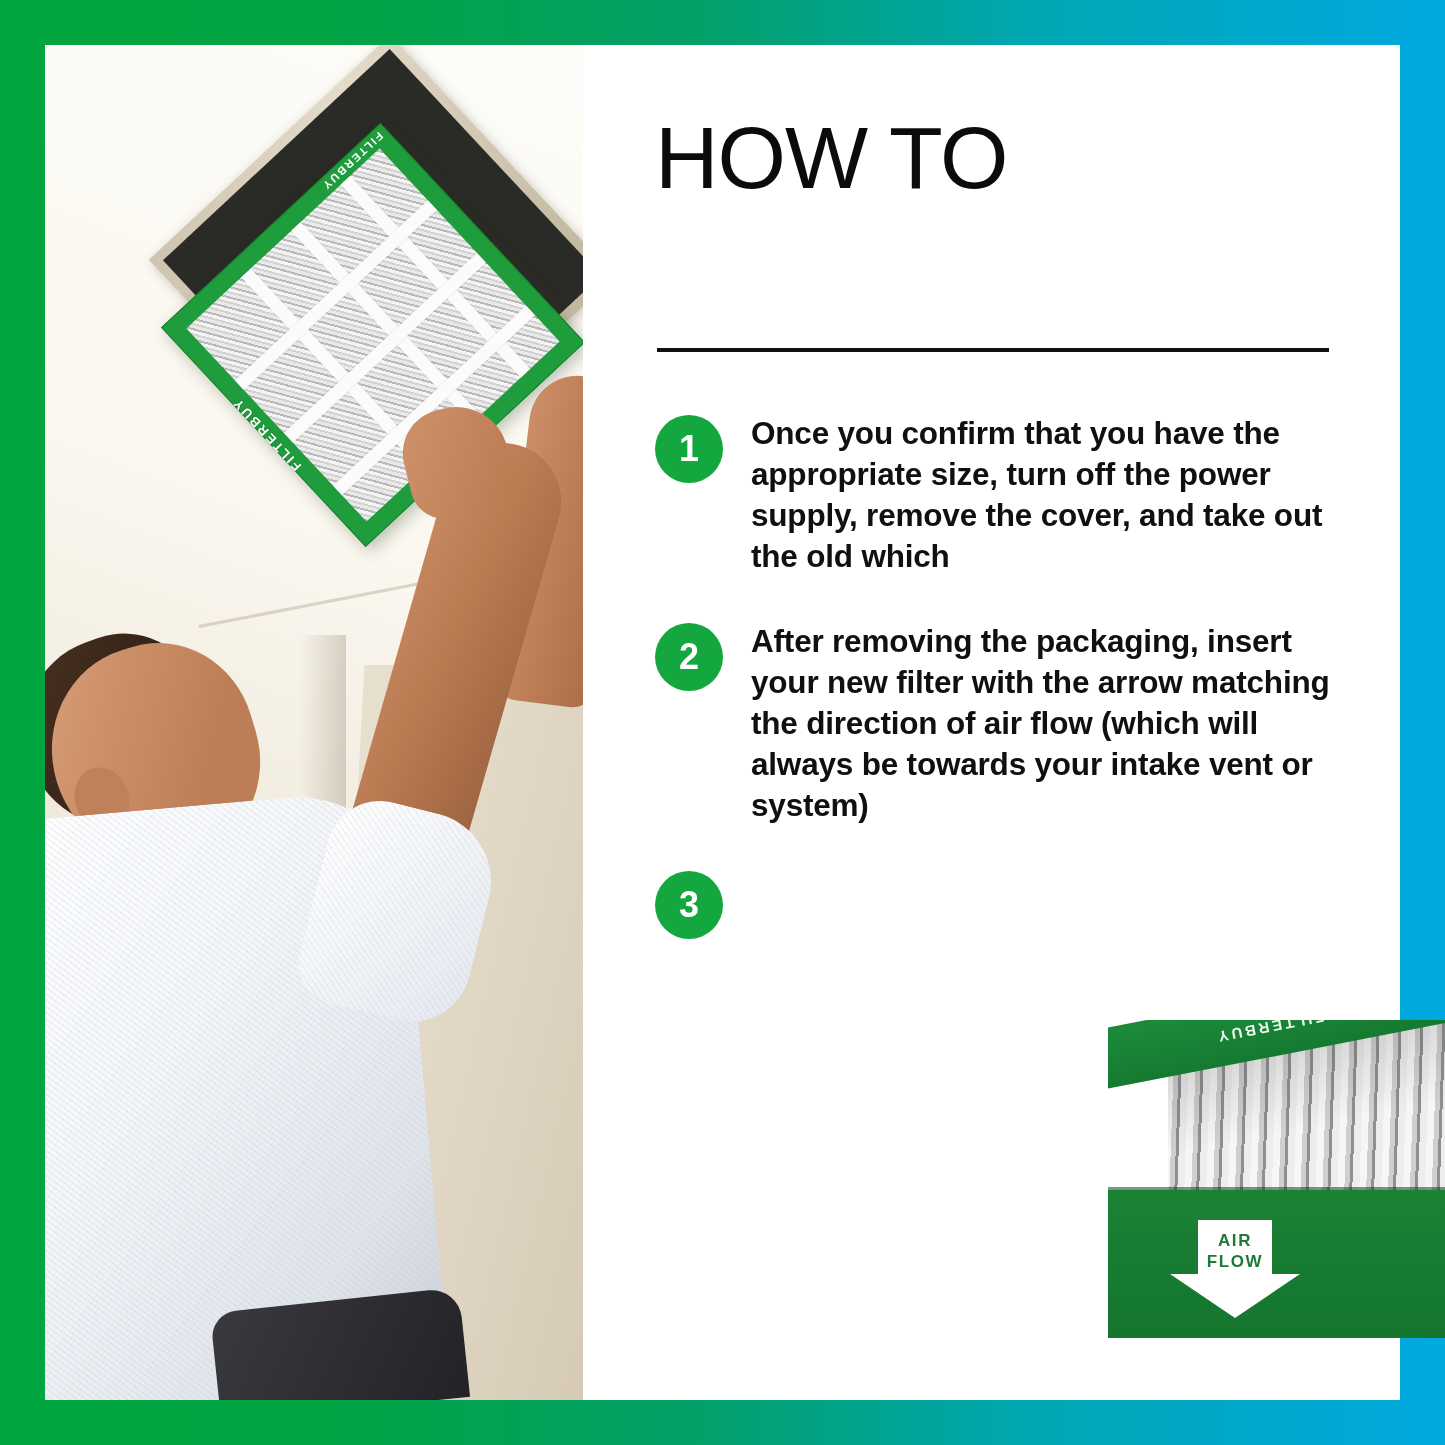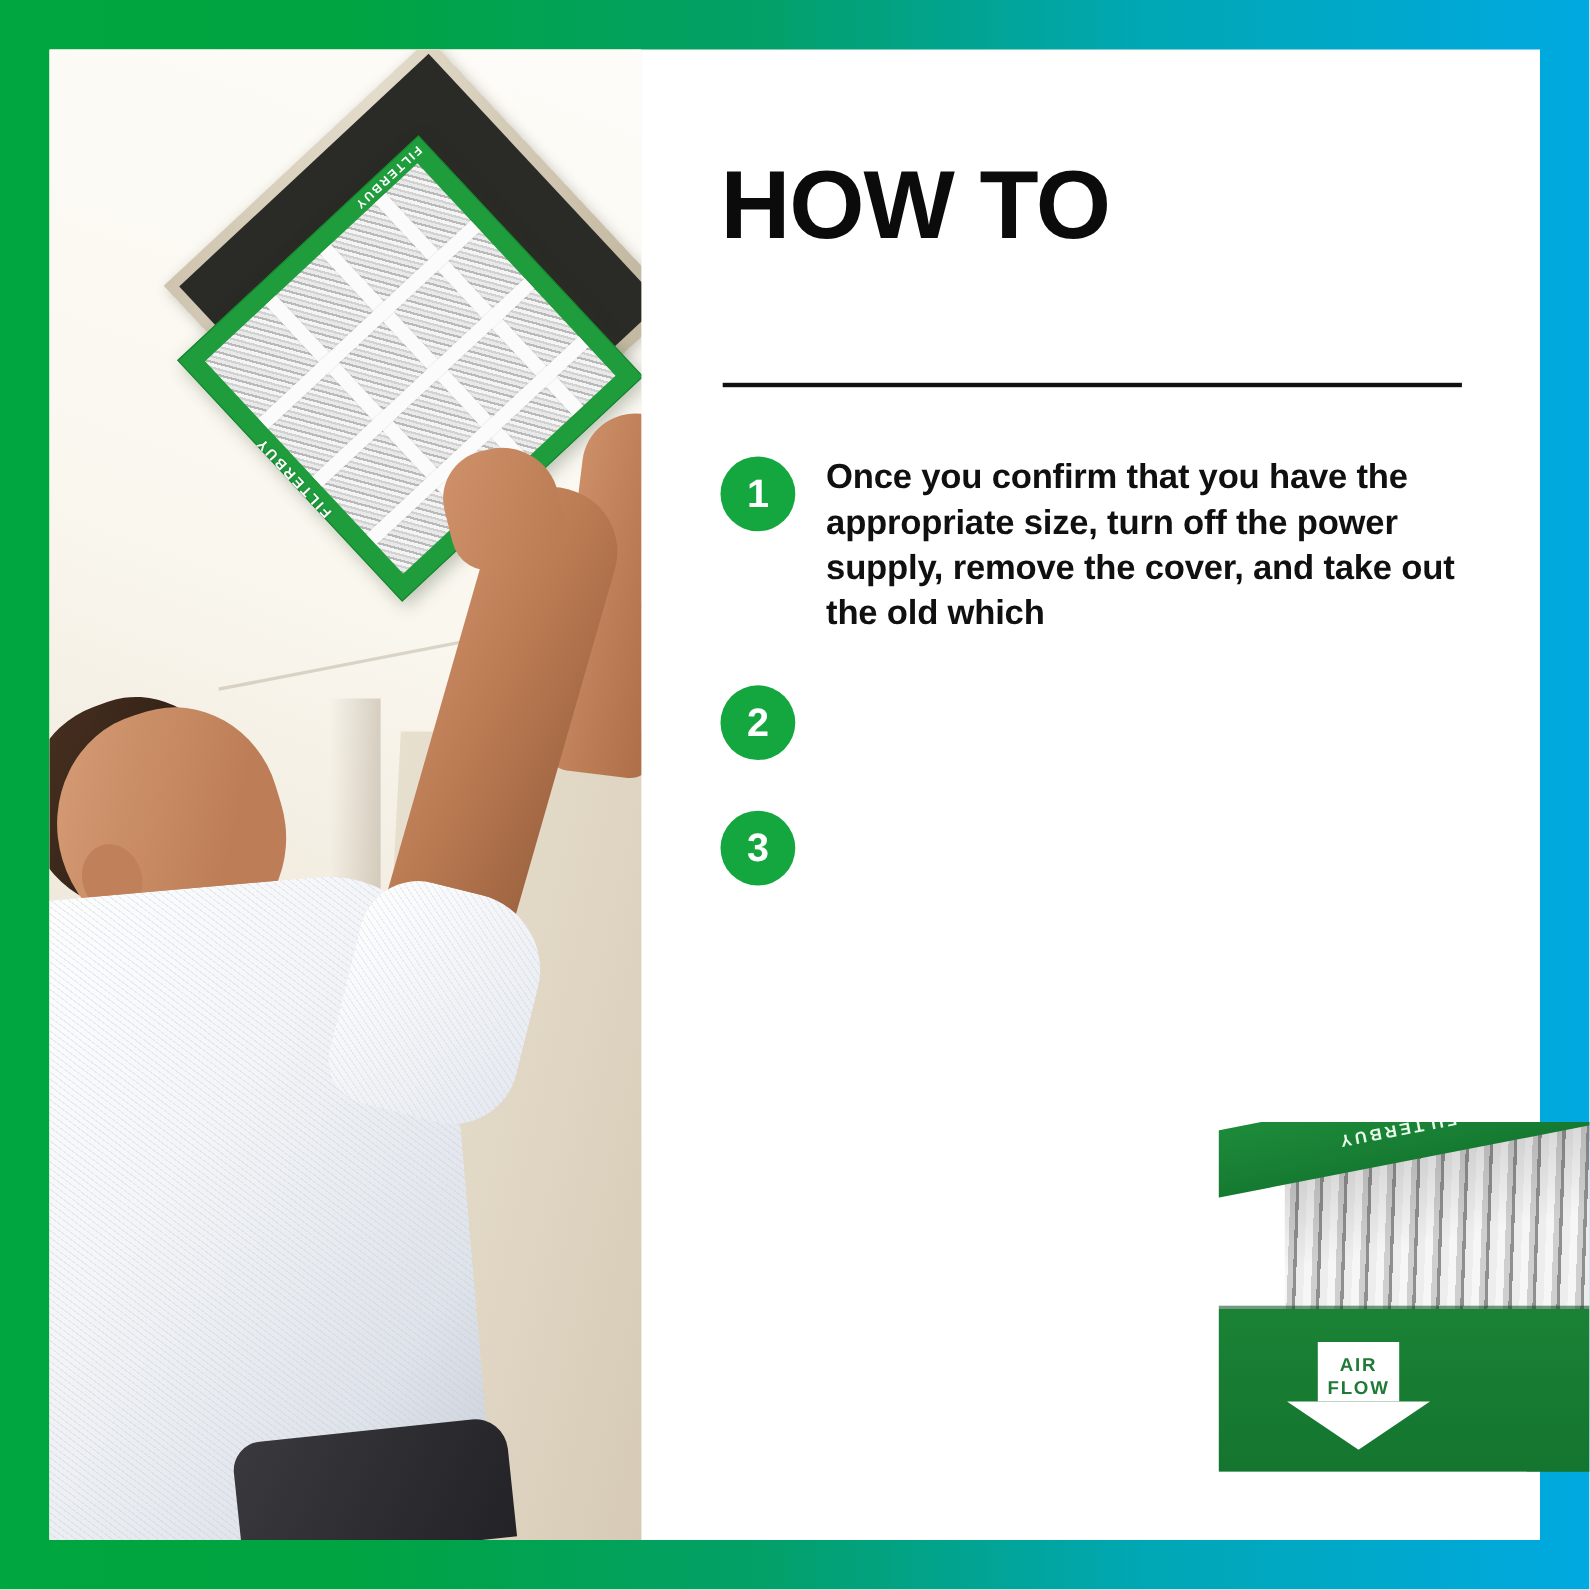--- a/index.html
+++ b/index.html
@@ -221,25 +221,24 @@
     width: 745px;
     height: 1355px;
   }
 
   .headline {
     position:absolute;
     left: 0px; top: 70px;
     width: 700px;
     font-size: 88px;
     line-height: 0.98;
-    font-weight: 700;
+    font-weight: 400;
     letter-spacing: -1px;
     color: #0b0b0b;
     text-transform: uppercase;
-    margin-top: 28px;
   }
 
   .rule {
     position:absolute;
     left: 2px; top: 303px;
     width: 672px; height: 4px;
     background: #111111;
   }
 
   .steps {
@@ -418,20 +417,21 @@
 
       <div class="steps">
 
         <div class="step">
           <div class="badge">1</div>
           <div class="step-text">Once you confirm that you have the appropriate size, turn off the power supply, remove the cover, and take out the old which</div>
         </div>
 
         <div class="step">
           <div class="badge">2</div>
+          <div class="step-text">After removing the packaging, insert your new filter with the arrow matching the direction of air flow (which will always be towards your intake vent or system)</div>
         </div>
 
         <div class="step">
           <div class="badge">3</div>
         </div>
 
       </div>
     </div>
   </div>
 

